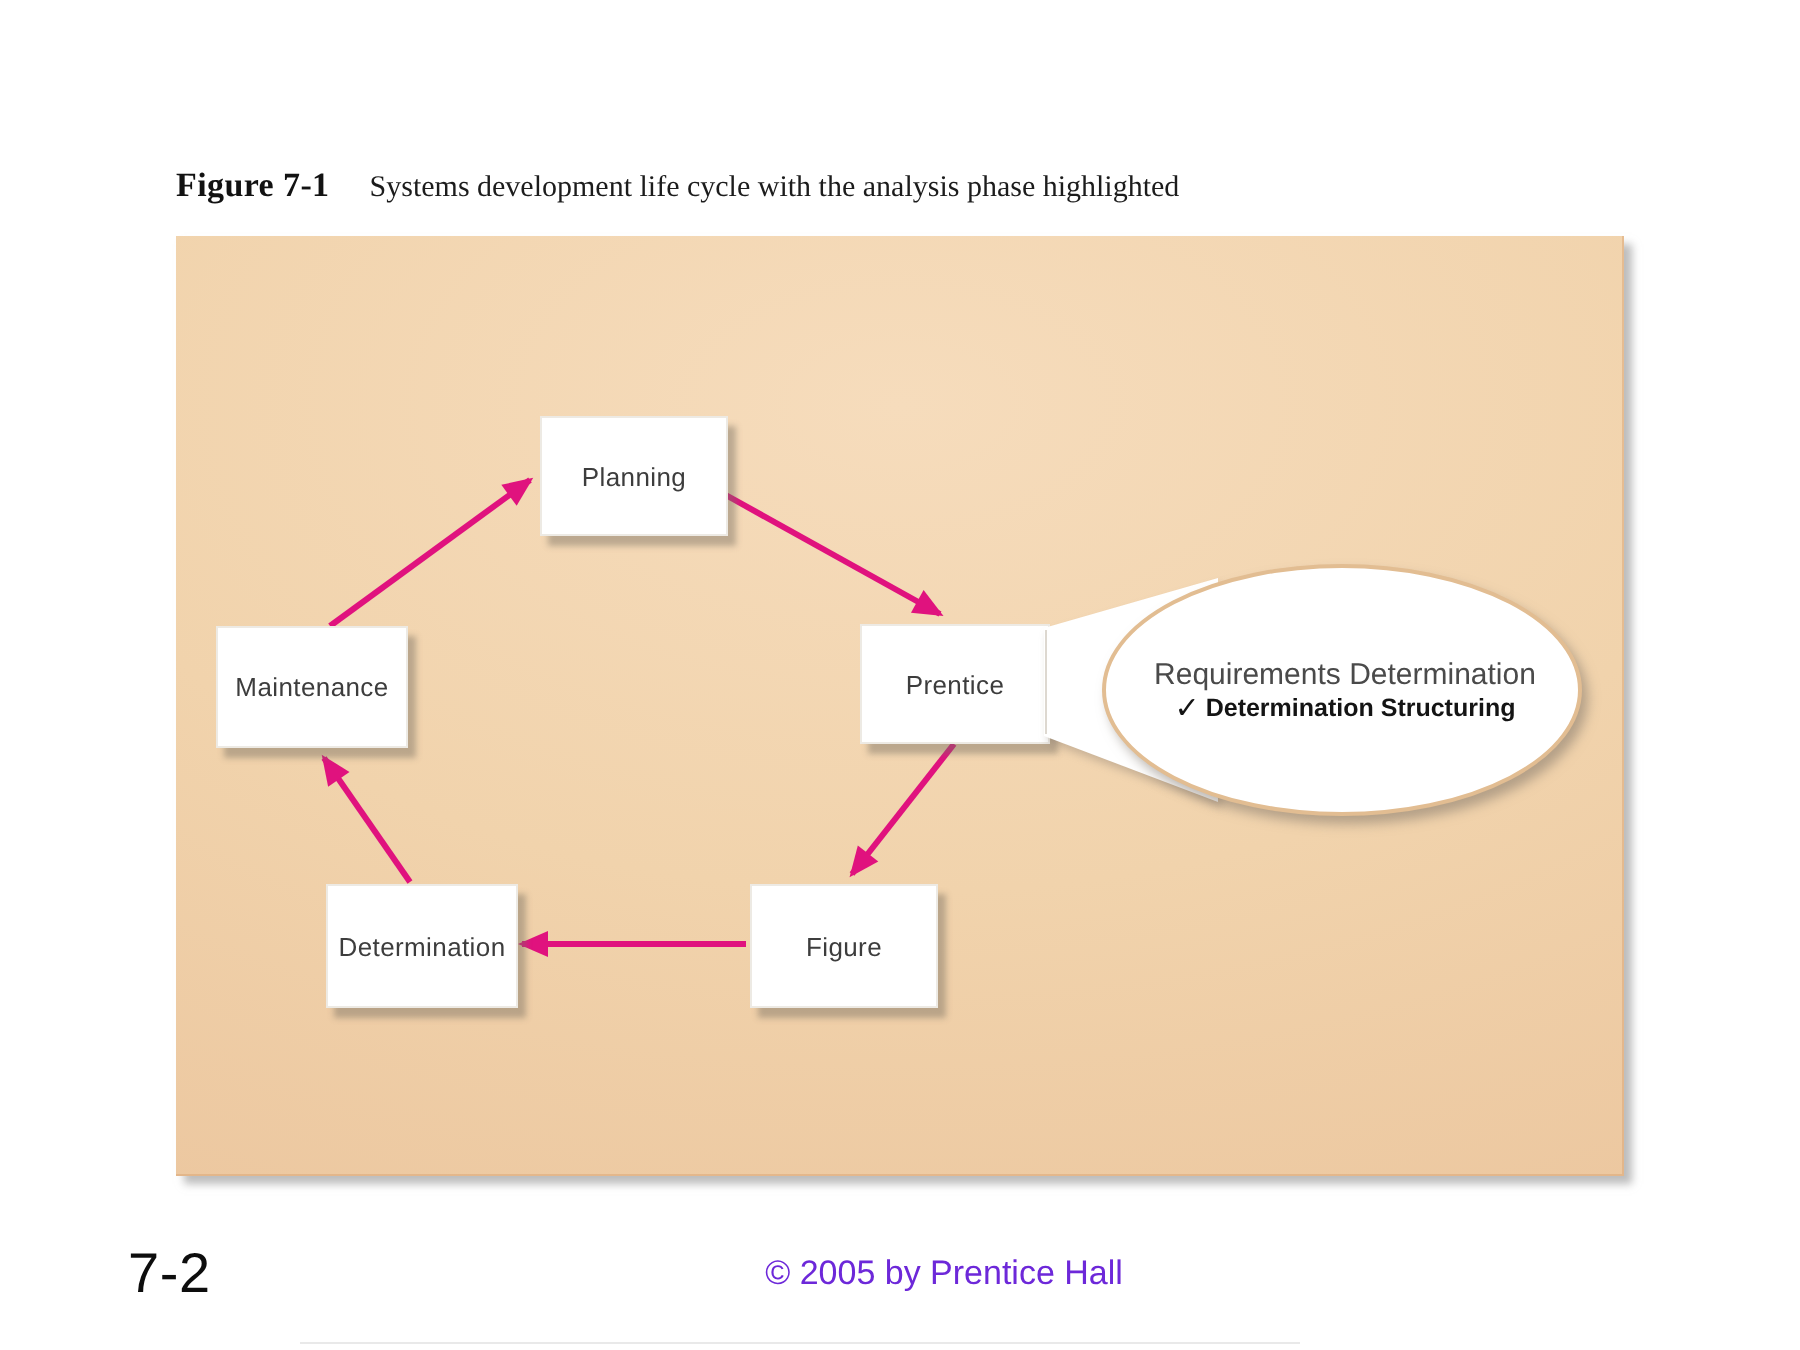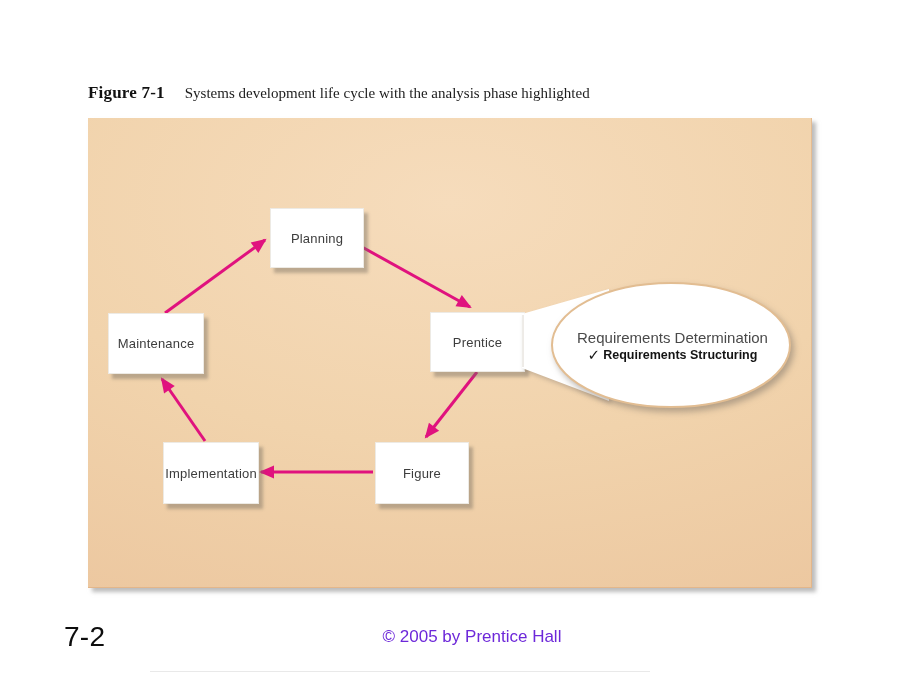--- a/index.html
+++ b/index.html
@@ -98,35 +98,35 @@
   <div class="node" id="node-planning">
     <span>Planning</span>
   </div>
   <div class="node" id="node-analysis">
     <span>Prentice</span>
   </div>
   <div class="node" id="node-design">
     <span>Figure</span>
   </div>
   <div class="node" id="node-implementation">
-    <span>Implementation</span>
+    <span>Determination</span>
   </div>
   <div class="node" id="node-maintenance">
     <span>Maintenance</span>
   </div>
 
   <svg id="callout-layer" viewBox="0 0 724 470">
     <polygon class="funnel" points="434,196 521,171 521,283 434,250" fill="#ffffff"></polygon>
     <line x1="435" y1="197" x2="435" y2="249" stroke="#ddd8d0" stroke-width="1"></line>
     <ellipse class="balloon" cx="583" cy="227" rx="119" ry="62" fill="#ffffff" stroke-width="2" stroke="#e2bd92"></ellipse>
   </svg>
 
   <div class="callout-text">
     <div class="co-line1">Requirements Determination</div>
     <div class="co-line2">
-      <span class="check-glyph">✓</span><span>Requirements Structuring</span>
+      <span class="check-glyph">✓</span><span>Determination Structuring</span>
     </div>
   </div>
 </div>
 
 <div class="page-number">7-2</div>
 <div class="copyright">© 2005 by Prentice Hall</div>
 <div class="bottom-line"></div>
 
 </body></html>

